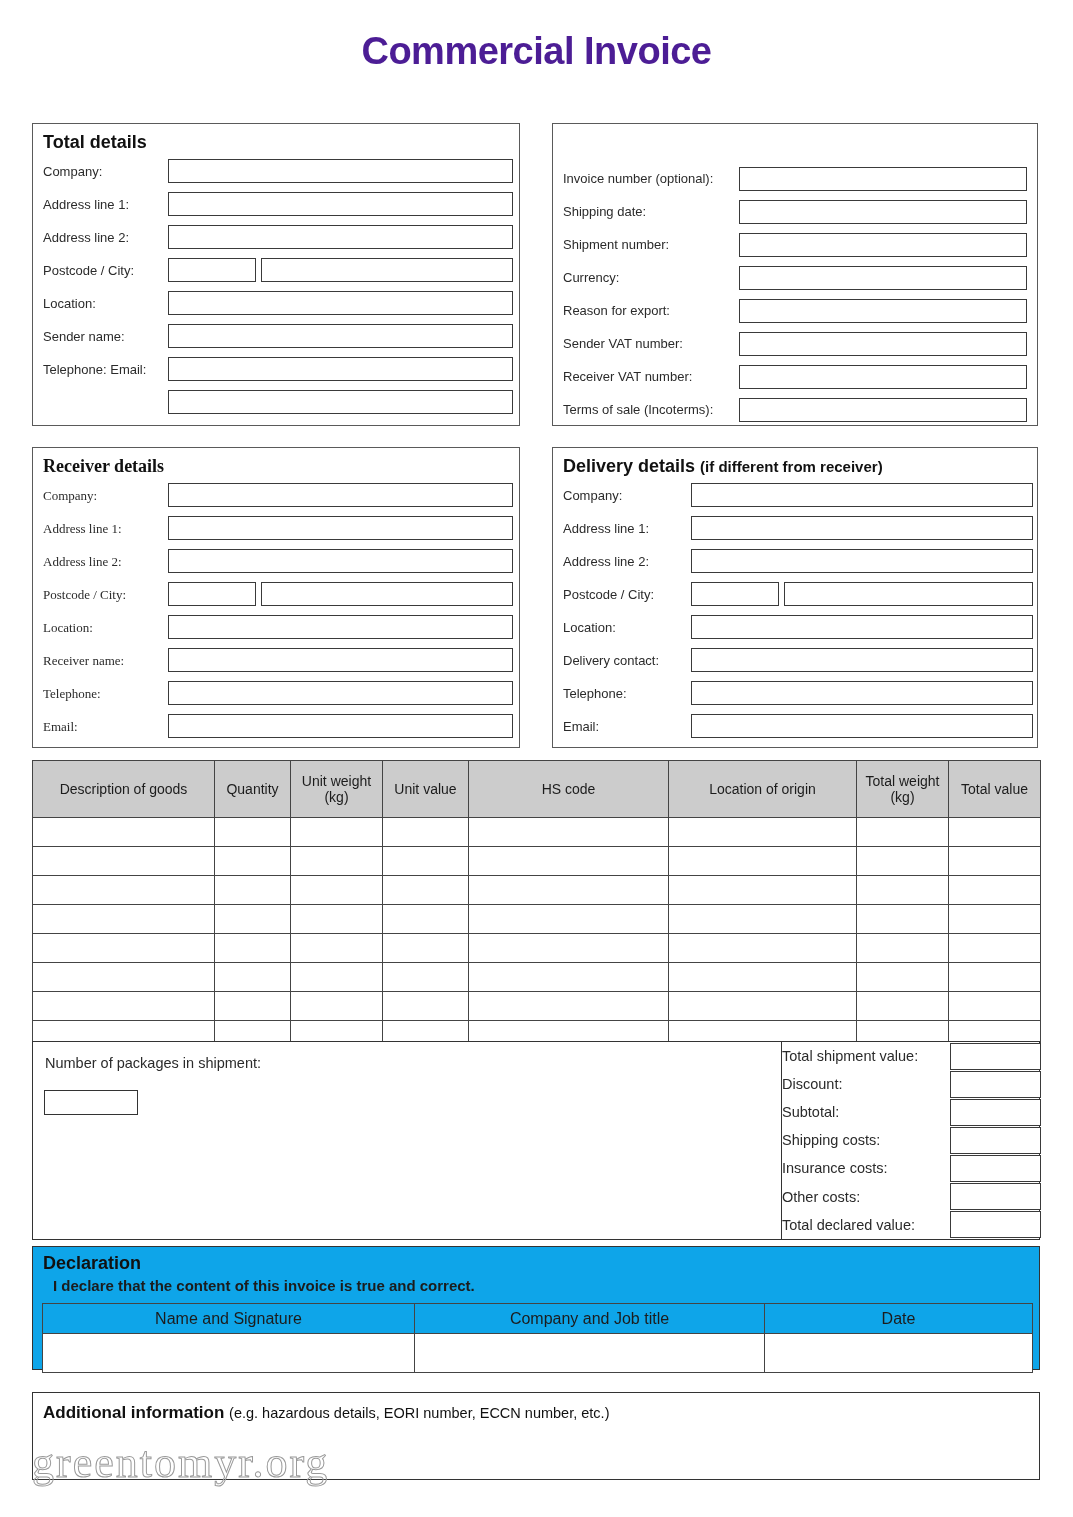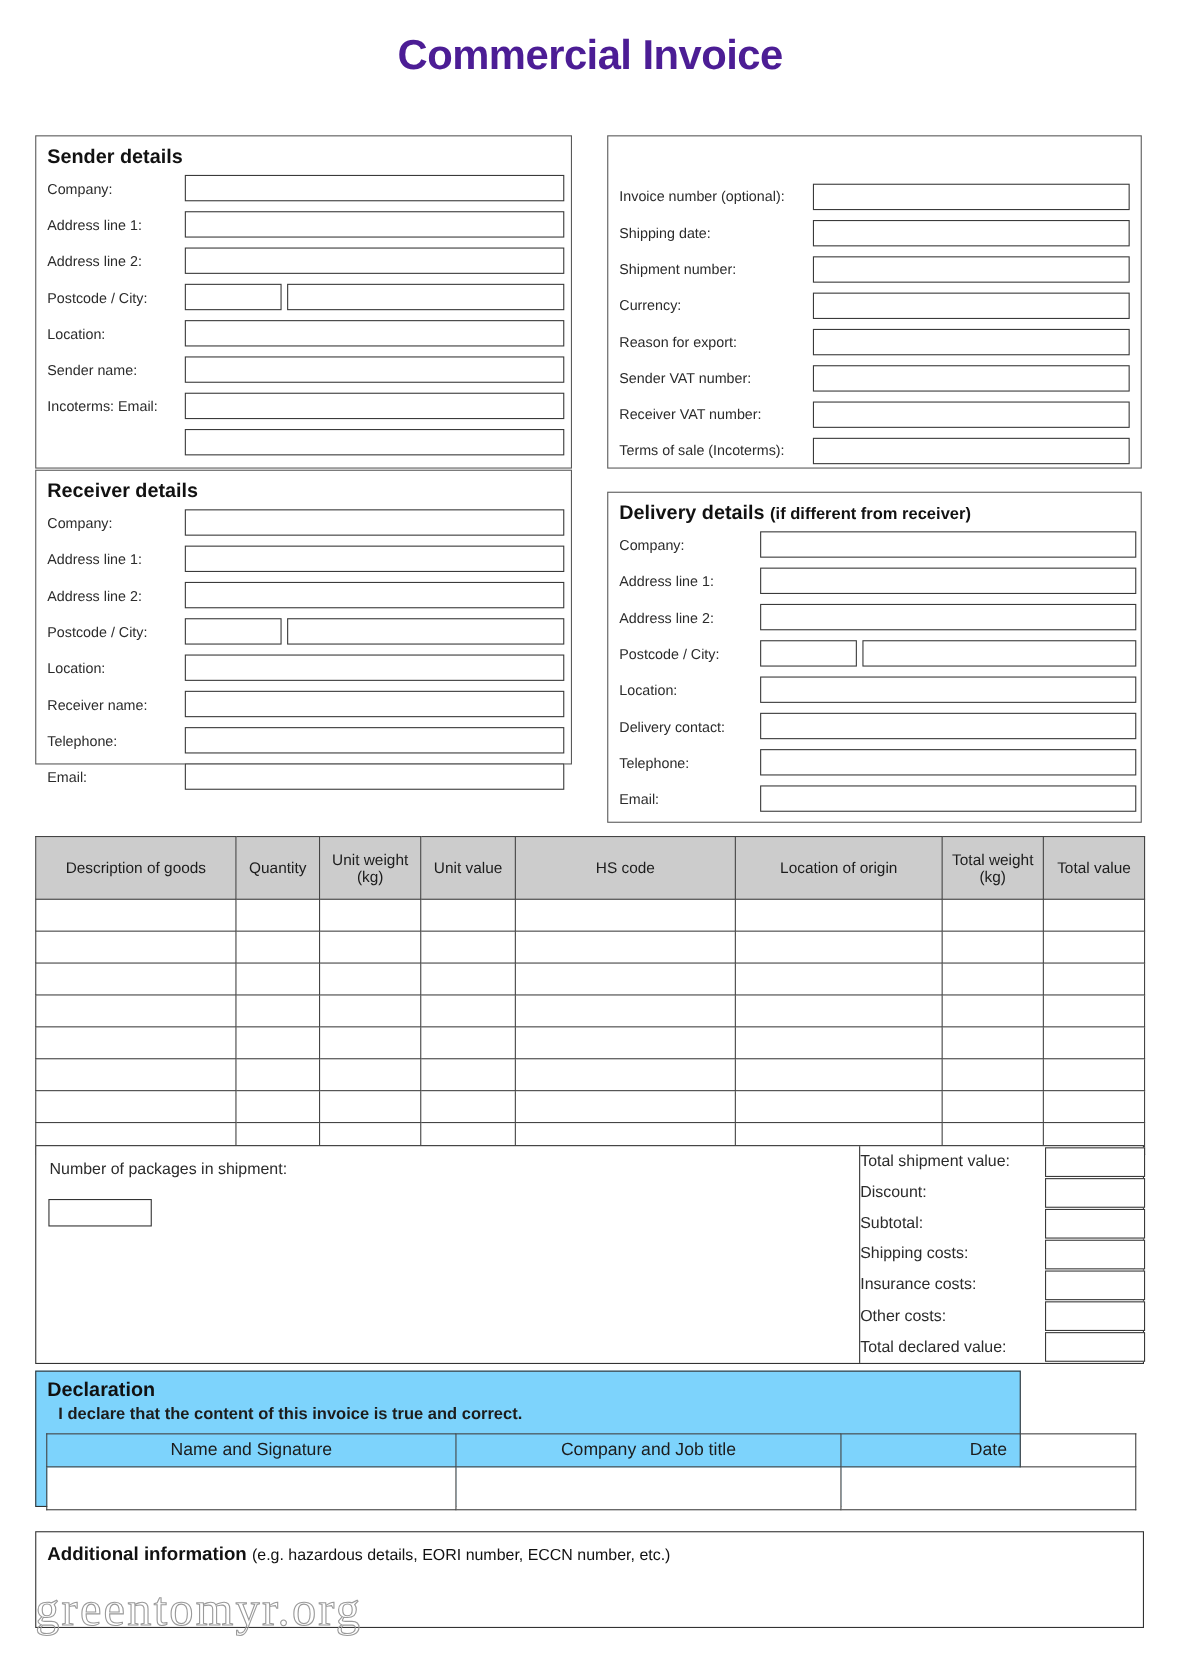--- a/index.html
+++ b/index.html
@@ -153,25 +153,25 @@
     border: 1.3px solid #3a3a3a;
     box-sizing: border-box;
     background: #ffffff;
   }
 
   
   #declaration-panel {
     position: absolute;
     left: 32px;
     top: 1246px;
-    width: 896px;
+    width: 1008px;
     height: 124px;
     border: 1.5px solid #333333;
     box-sizing: border-box;
-    background: #7dd3fc;
+    background: #0ea5e9;
   }
   #declaration-title {
     position: absolute;
     left: 10px;
     top: 6px;
     font-size: 18px;
     font-weight: bold;
     color: #111111;
   }
   #declaration-text {
@@ -243,21 +243,21 @@
     white-space: nowrap;
     pointer-events: none;
   }
 </style>
 </head>
 <body>
 
 <div id="doc-title">Commercial Invoice</div>
 
 <div class="panel" id="sender-panel" style="left:32px; top:123px; width:488px; height:303px;">
-  <div class="panel-title">Sender details</div>
+  <div class="panel-title">Total details</div>
 
   <div class="field-row" style="height:33px;">
     <div class="field-label" style="width:125px;">Company:</div>
     <div class="field-box" style="width:345px;"></div>
   </div>
 
   <div class="field-row">
     <div class="field-label" style="width:125px;">Address line 1:</div>
     <div class="field-box" style="width:345px;"></div>
   </div>
@@ -278,21 +278,21 @@
     <div class="field-label" style="width:125px;">Location:</div>
     <div class="field-box" style="width:345px;"></div>
   </div>
 
   <div class="field-row">
     <div class="field-label" style="width:125px;">Sender name:</div>
     <div class="field-box" style="width:345px;"></div>
   </div>
 
   <div class="field-row">
-    <div class="field-label" style="width:125px;">Incoterms: Email:</div>
+    <div class="field-label" style="width:125px;">Telephone: Email:</div>
     <div class="field-box" style="width:345px;"></div>
   </div>
 
   <div class="field-row">
     <div class="field-label" style="width:125px;"></div>
     <div class="field-box" style="width:345px;"></div>
   </div>
 </div>
 
 <div class="panel" id="invoice-meta-panel" style="left:552px; top:123px; width:486px; height:303px;">
@@ -332,21 +332,21 @@
     <div class="field-label" style="width:176px;">Receiver VAT number:</div>
     <div class="field-box" style="width:288px;"></div>
   </div>
 
   <div class="field-row">
     <div class="field-label" style="width:176px;">Terms of sale (Incoterms):</div>
     <div class="field-box" style="width:288px;"></div>
   </div>
 </div>
 
-<div class="panel" id="receiver-panel" style="left:32px; top:427px; width:488px; height:268px;">
+<div class="panel" id="receiver-panel" style="left:32px; top:447px; width:488px; height:301px;font-family:Liberation Serif, serif;">
   <div class="panel-title">Receiver details</div>
 
   <div class="field-row">
     <div class="field-label" style="width:125px;">Company:</div>
     <div class="field-box" style="width:345px;"></div>
   </div>
 
   <div class="field-row">
     <div class="field-label" style="width:125px;">Address line 1:</div>
     <div class="field-box" style="width:345px;"></div>

